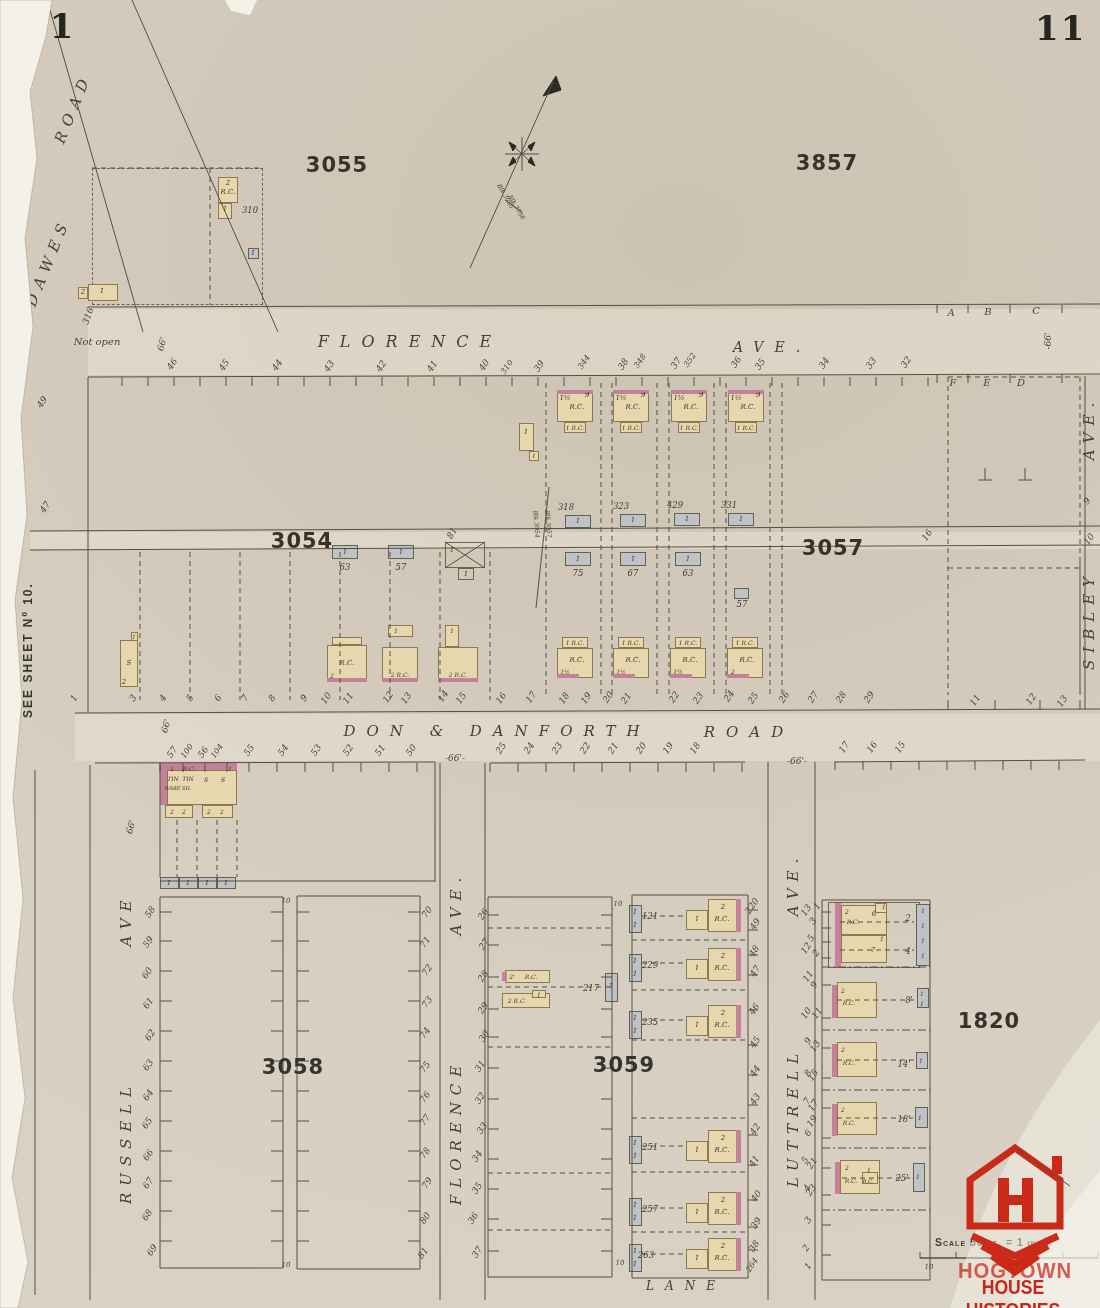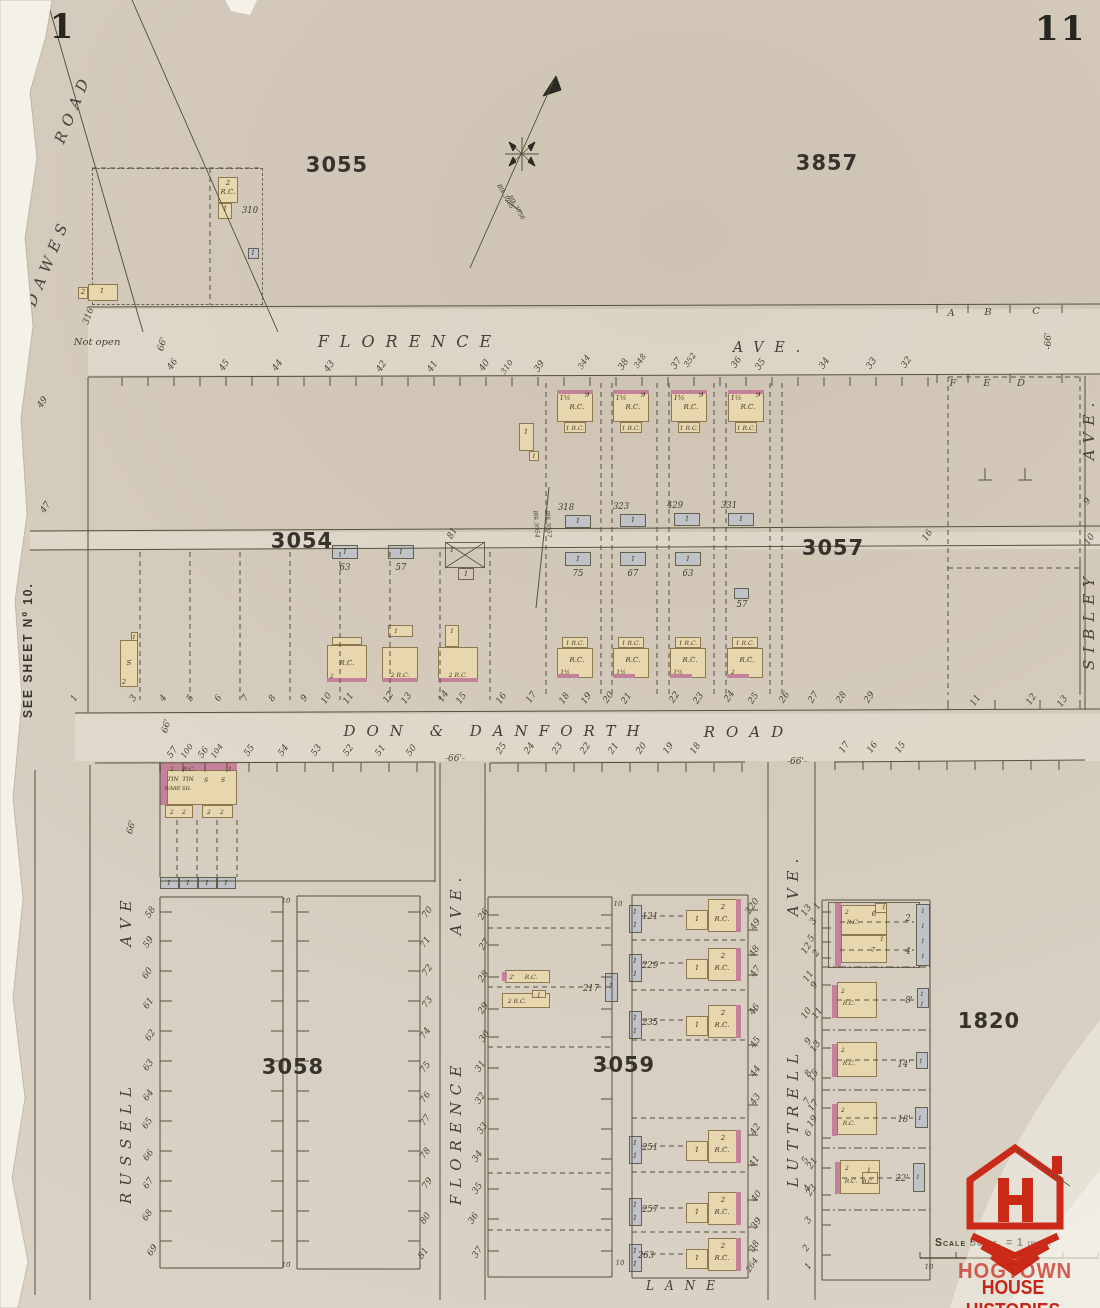--- a/index.html
+++ b/index.html
@@ -824,21 +824,21 @@
       <div class="lb addr" style="left: 904px; top: 1064px; transform: translate(-50%, -50%) rotate(0deg);">14'</div>
       <div class="lb bld" style="left: 843px; top: 1109px; transform: translate(-50%, -50%) rotate(0deg); font-size: 6px;">2</div>
       <div class="lb bld" style="left: 849px; top: 1122px; transform: translate(-50%, -50%) rotate(0deg); font-size: 6px;">R.C.</div>
       <div class="lb bld" style="left: 920px; top: 1117px; transform: translate(-50%, -50%) rotate(0deg); font-size: 6px;">1</div>
       <div class="lb addr" style="left: 904px; top: 1119px; transform: translate(-50%, -50%) rotate(0deg);">18'</div>
       <div class="lb bld" style="left: 847px; top: 1167px; transform: translate(-50%, -50%) rotate(0deg); font-size: 6px;">2</div>
       <div class="lb bld" style="left: 851px; top: 1180px; transform: translate(-50%, -50%) rotate(0deg); font-size: 6px;">R.C.</div>
       <div class="lb bld" style="left: 869px; top: 1169px; transform: translate(-50%, -50%) rotate(0deg); font-size: 6px;">1</div>
       <div class="lb bld" style="left: 868px; top: 1181px; transform: translate(-50%, -50%) rotate(0deg); font-size: 5px;">R.C.</div>
       <div class="lb bld" style="left: 918px; top: 1176px; transform: translate(-50%, -50%) rotate(0deg); font-size: 6px;">1</div>
-      <div class="lb addr" style="left: 902px; top: 1178px; transform: translate(-50%, -50%) rotate(0deg);">22'</div>
+      <div class="lb addr" style="left: 902px; top: 1178px; transform: translate(-50%, -50%) rotate(0deg);">25'</div>
     </div>
 
   <div class="sheetnum" style="left:1035px;top:8px;">11</div>
   <div class="sheetnum" style="left:24px;top:6px;">11</div>
 
 
   <div id="scaletxt">Scale 50 ft. = 1 inch.</div>
 
   <div id="brand">
     <svg width="170" height="160" viewBox="0 0 170 160">

